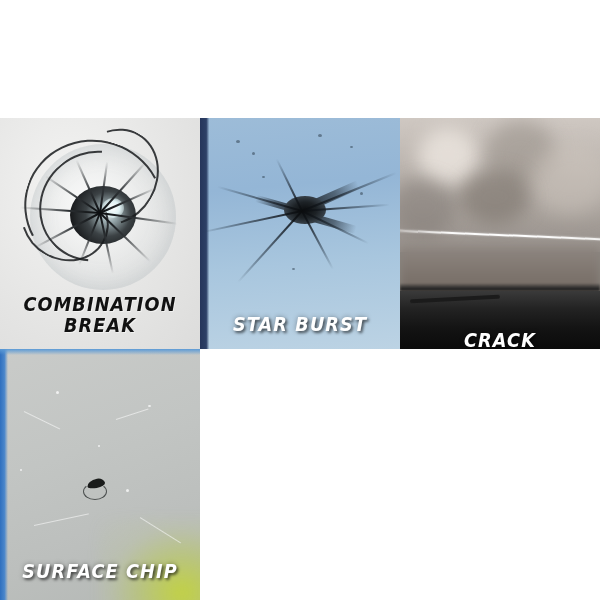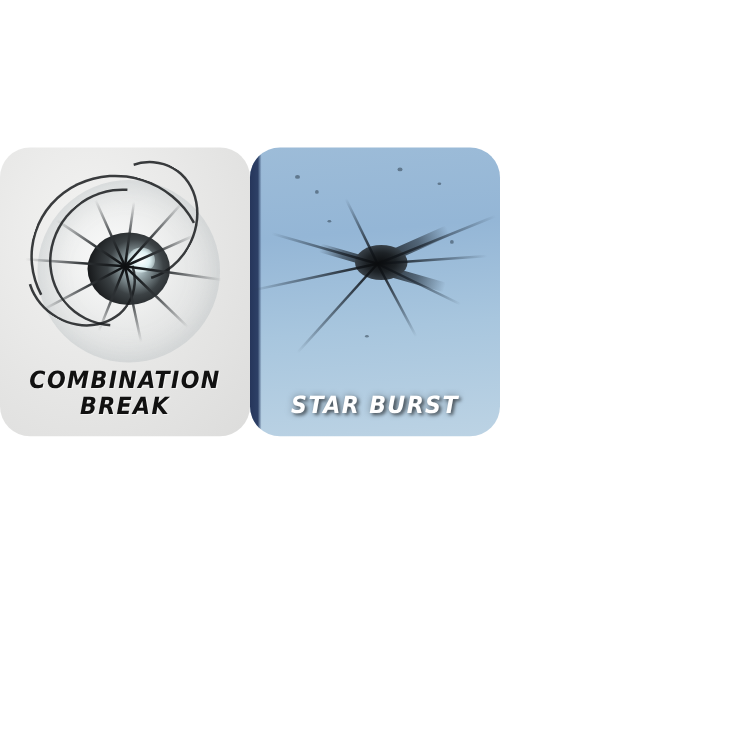--- a/index.html
+++ b/index.html
@@ -49,21 +49,20 @@
     left: 0; top: 118px;
     width: 600px;
     height: 482px;
     display: grid;
     grid-template-columns: 200px 200px 200px;
     grid-template-rows: 231px 251px;
   }
   .cell {
     position: relative;
     overflow: hidden;
-    border-radius: 24px;
   }
   .cell-label {
     position: absolute;
     left: 0;
     width: 100%;
     text-align: center;
     font-family: "DejaVu Sans", sans-serif;
     font-weight: bold;
     font-style: italic;
     font-size: 19px;
@@ -389,17 +388,54 @@
         <div class="sb-speck" style="left:52px;  top:34px; width:3px; height:3px;"></div>
         <div class="sb-speck" style="left:118px; top:16px; width:4px; height:3px;"></div>
         <div class="sb-speck" style="left:150px; top:28px; width:3px; height:2px;"></div>
         <div class="sb-speck" style="left:62px;  top:58px; width:3px; height:2px;"></div>
         <div class="sb-speck" style="left:160px; top:74px; width:3px; height:3px;"></div>
         <div class="sb-speck" style="left:92px;  top:150px; width:3px; height:2px;"></div>
       </div>
       <div class="cell-label label label-white">STAR BURST</div>
     </div>
 
-
-
+    <div class="cell" id="cell-crack">
+      <div>
+        <div class="cr-sky"></div>
+        <div class="cr-blob" style="left:18px;  top:10px; width:60px;  height:58px; background:rgba(236,230,224,0.8);"></div>
+        <div class="cr-blob" style="left:86px;  top:2px;  width:70px;  height:66px; background:rgba(150,142,134,0.55);"></div>
+        <div class="cr-blob" style="left:130px; top:26px; width:80px;  height:70px; background:rgba(205,198,190,0.5);"></div>
+        <div class="cr-blob" style="left:-10px; top:60px; width:66px;  height:60px; background:rgba(120,114,108,0.45);"></div>
+        <div class="cr-blob" style="left:60px;  top:52px; width:70px;  height:54px; background:rgba(112,104,96,0.5);"></div>
+        <div class="cr-mid"></div>
+        <div class="cr-line"></div>
+        <div class="cr-dash-edge"></div>
+        <div class="cr-dash"></div>
+        <div class="cr-wiper"></div>
+      </div>
+      <div class="cell-label label label-white">CRACK</div>
+    </div>
+
+
+    <div class="cell" id="cell-surface-chip">
+      <div class="edge-blue-left"></div>
+      <div class="edge-blue-top"></div>
+      <div class="glow-green"></div>
+      <div>
+        <div class="sc-chip">
+          <div class="sc-dark"></div>
+          <div class="sc-ring"></div>
+        </div>
+        <div class="sc-scratch" style="left:24px;  top:62px;  width:40px; transform:rotate(26deg);"></div>
+        <div class="sc-scratch" style="left:116px; top:70px;  width:34px; transform:rotate(-18deg);"></div>
+        <div class="sc-scratch" style="left:140px; top:168px; width:48px; transform:rotate(32deg);"></div>
+        <div class="sc-scratch" style="left:34px;  top:176px; width:56px; transform:rotate(-12deg);"></div>
+        <div class="sc-speck" style="left:56px;  top:42px;  width:3px; height:3px;"></div>
+        <div class="sc-speck" style="left:98px;  top:96px;  width:2px; height:2px;"></div>
+        <div class="sc-speck" style="left:148px; top:56px;  width:3px; height:2px;"></div>
+        <div class="sc-speck" style="left:20px;  top:120px; width:2px; height:2px;"></div>
+        <div class="sc-speck" style="left:126px; top:140px; width:3px; height:3px;"></div>
+      </div>
+      <div class="cell-label label label-white">SURFACE CHIP</div>
+    </div>
 
   </div>
 </div>
 
 </body></html>

